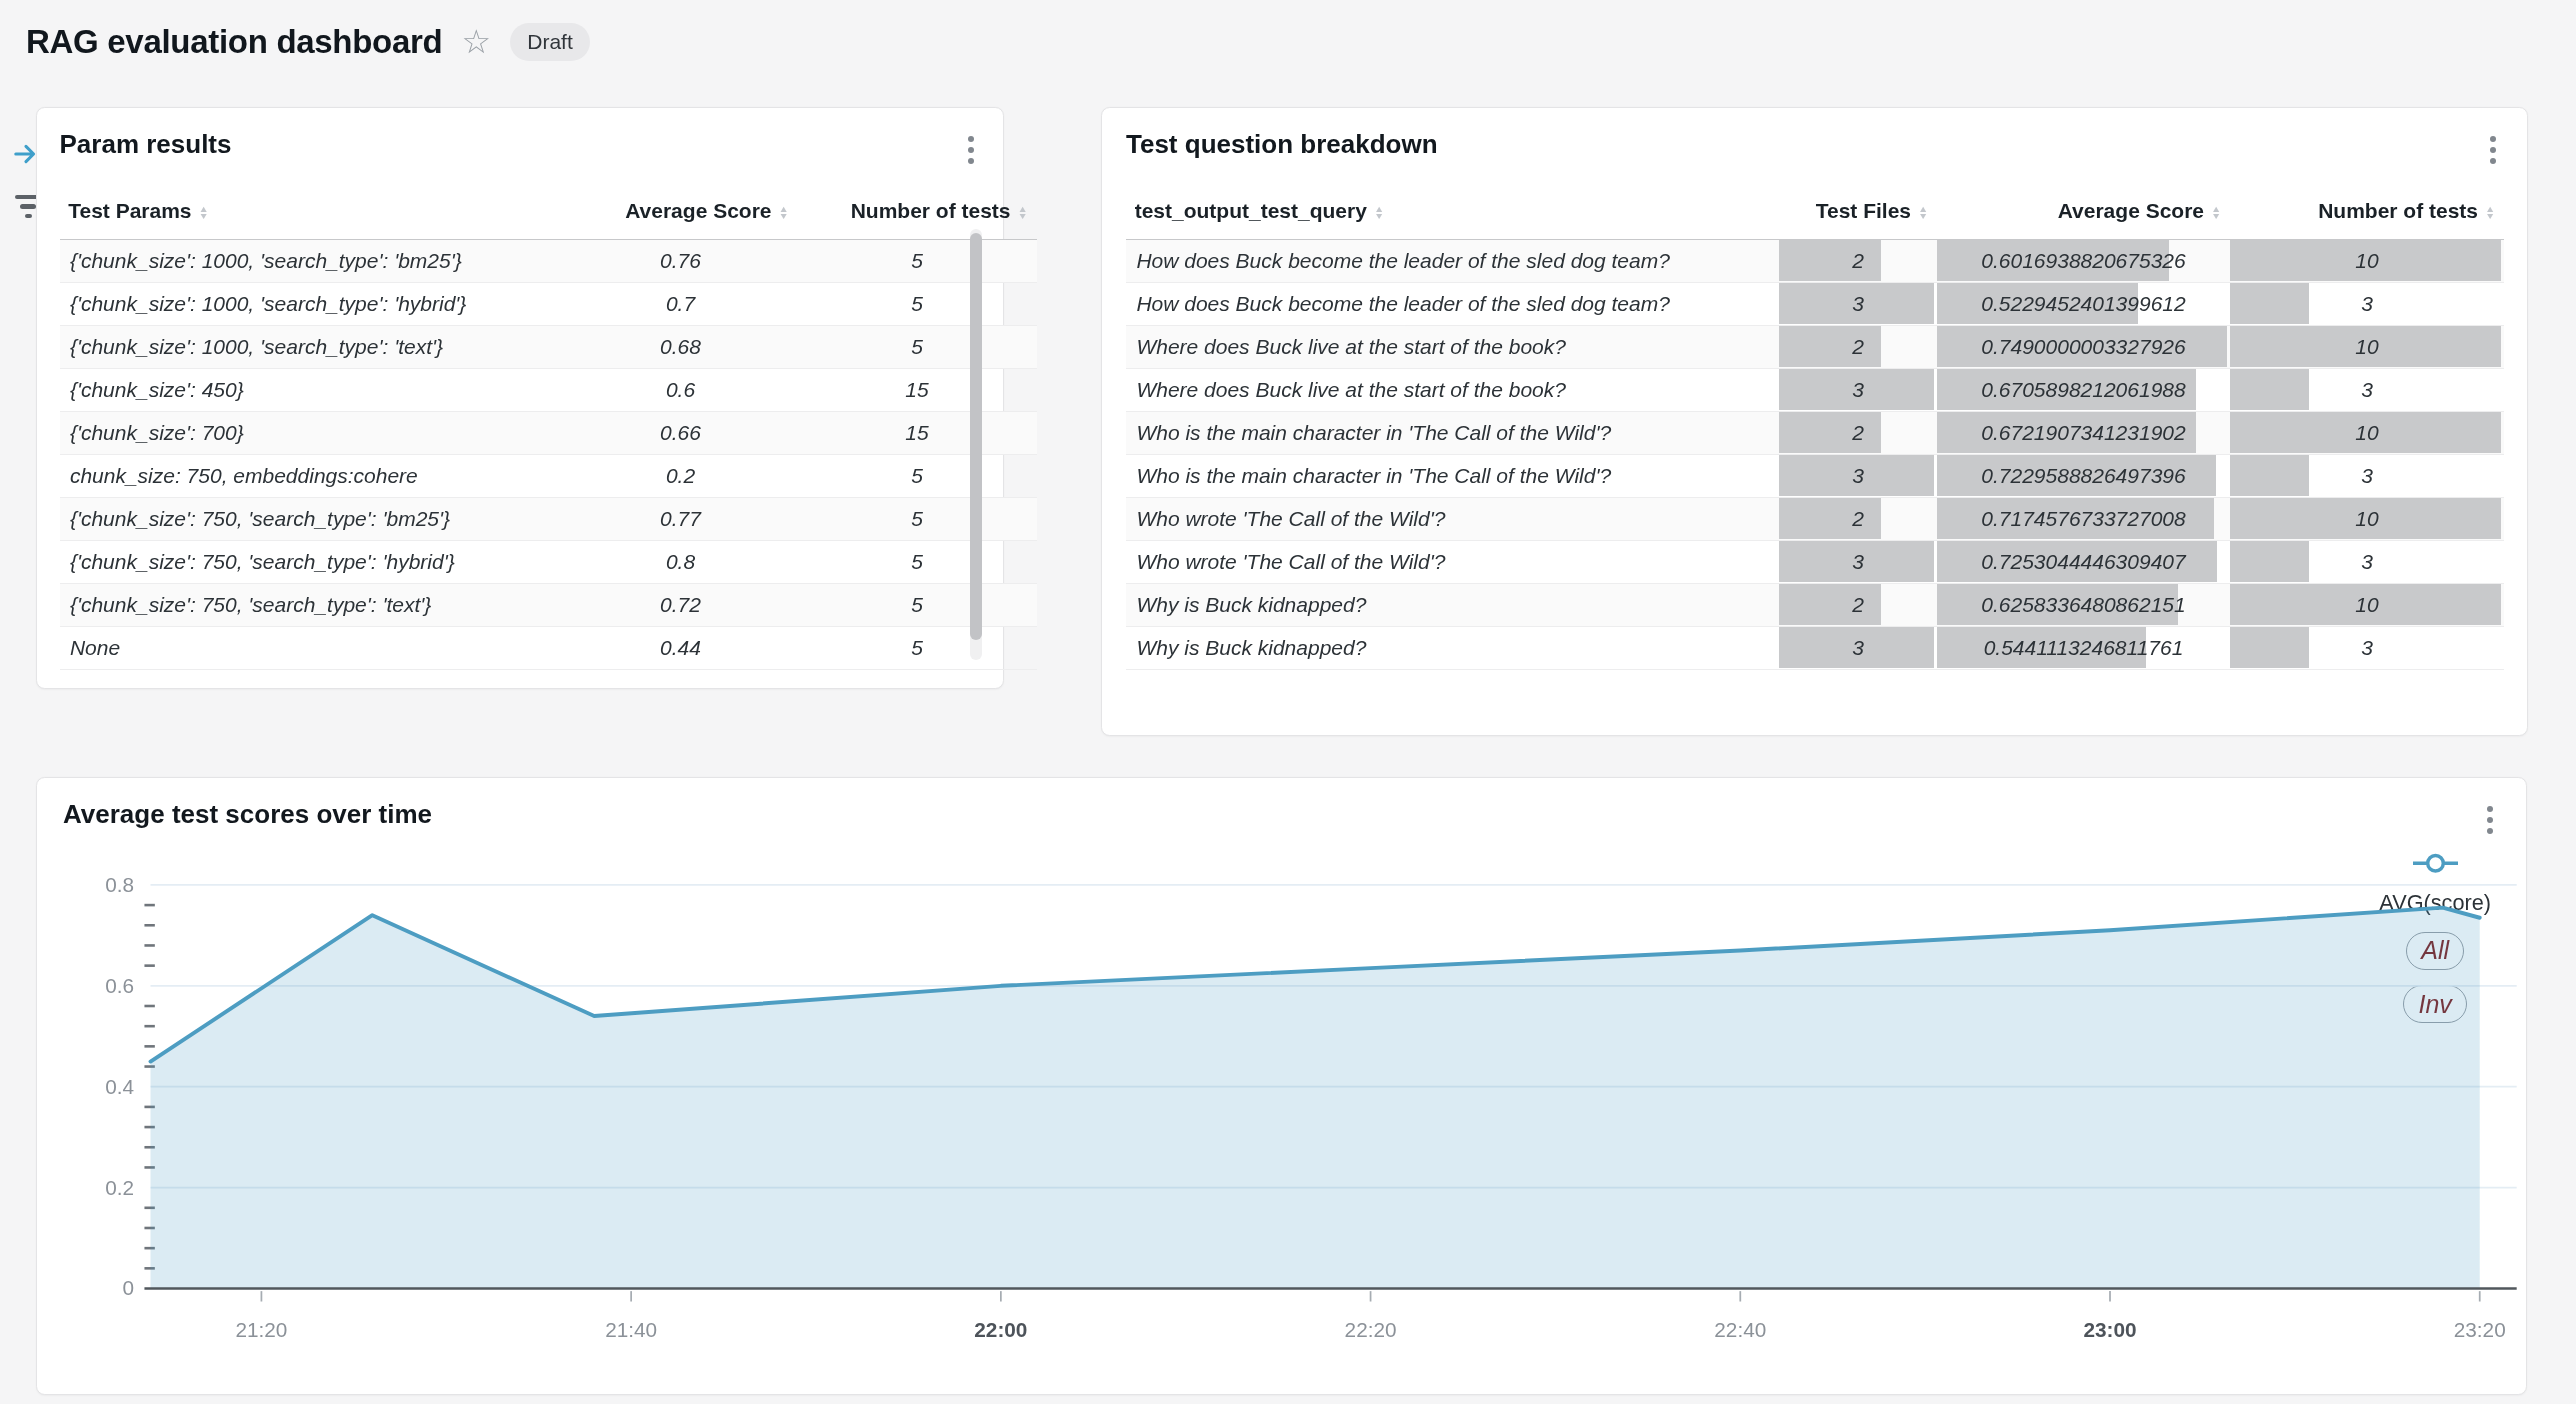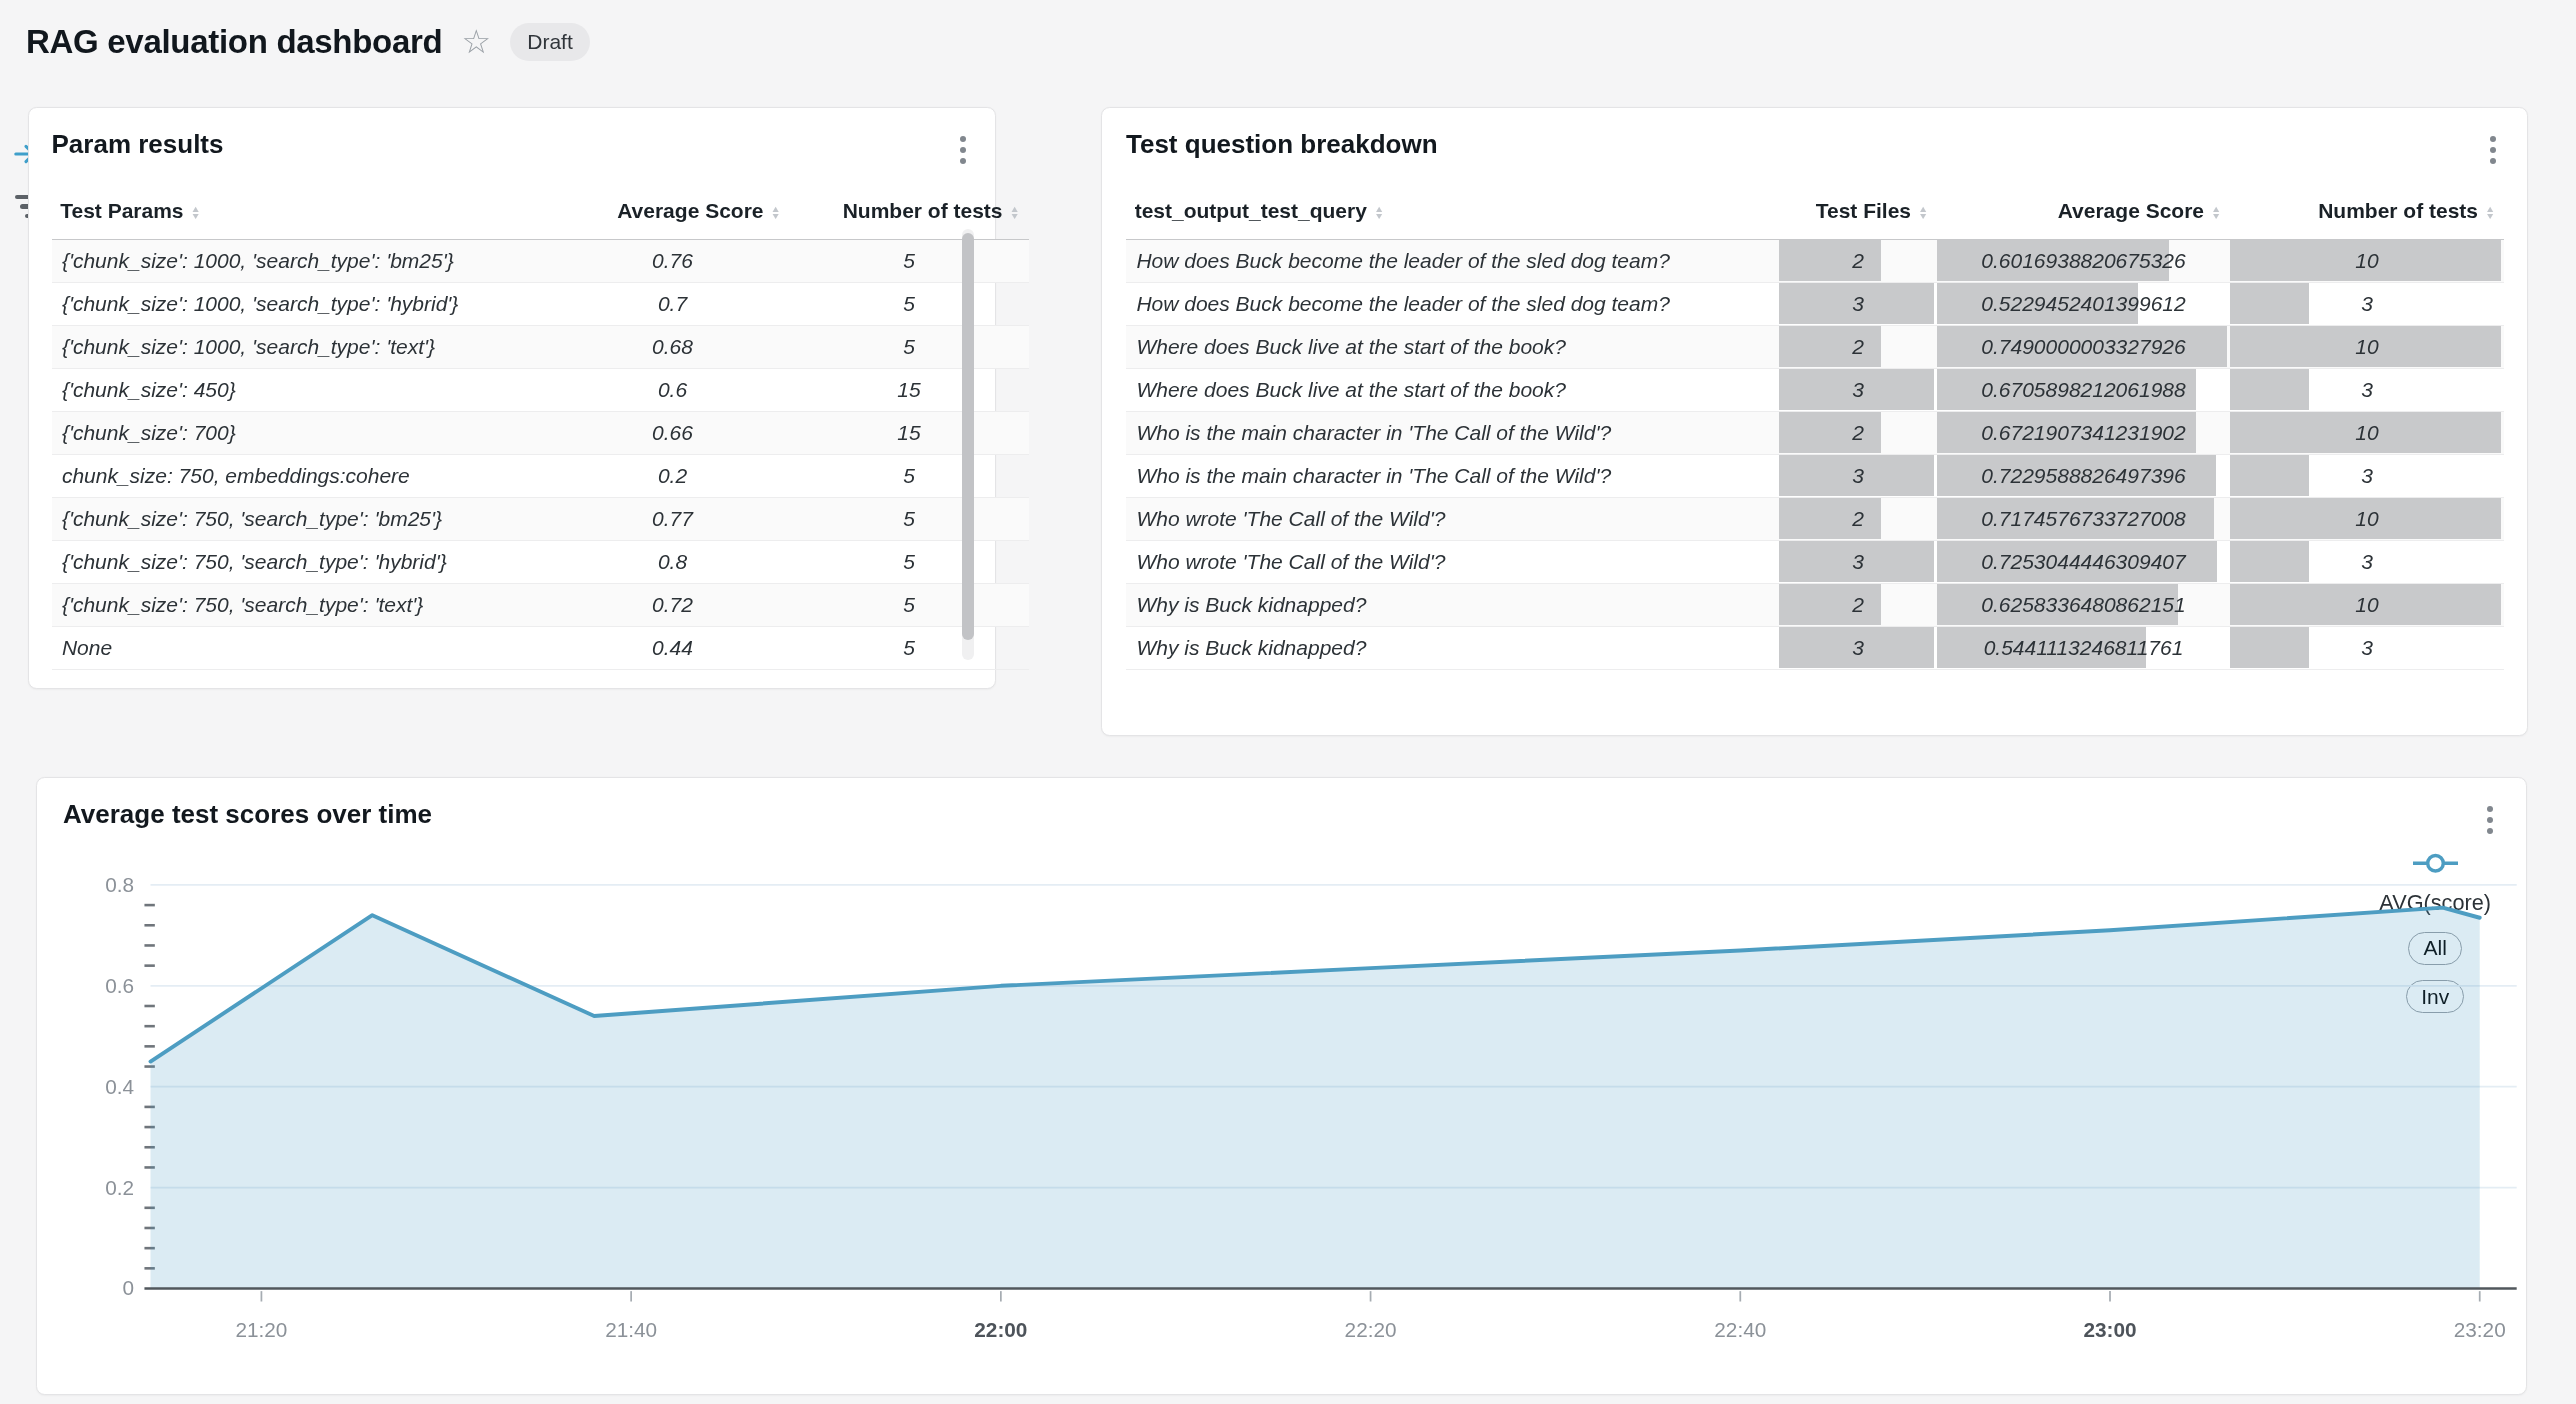--- a/index.html
+++ b/index.html
@@ -43,21 +43,21 @@
   .filter-icon { display: flex; flex-direction: column; align-items: center; gap: 5.2px; }
   .filter-icon i { display: block; height: 4.3px; border-radius: 2.6px; background: #5c6167; }
   .filter-icon i:nth-child(1) { width: 26px; }
   .filter-icon i:nth-child(2) { width: 15.6px; }
   .filter-icon i:nth-child(3) { width: 7px; }
   
   .panel {
     position: absolute; background: #ffffff; border: 0.9px solid #e4e4e6;
     border-radius: 8.7px; box-shadow: 0 0.9px 1.7px rgba(0,0,0,0.04);
   }
-  .panel-params    { left: 28px;   top: 107px; width: 968px; height: 582px; padding: 21px 22.5px; }
+  .panel-params    { left: 36px;   top: 107px; width: 968px; height: 582px; padding: 21px 22.5px; }
   .panel-questions { left: 1101px; top: 107px; width: 1427px; height: 629px; padding: 21px 24px; }
   .panel-chart     { left: 36px;   top: 777px; width: 2491px; height: 618px; padding: 21px 26px; }
   .panel-head { display: flex; align-items: flex-start; justify-content: space-between; }
   .panel-title { font-size: 26px; font-weight: 700; color: #12181e; }
   .kebab { display: flex; flex-direction: column; gap: 5.2px; padding: 7px; cursor: pointer; }
   .kebab i { width: 6px; height: 6px; border-radius: 50%; background: #81878e; }
   
   table { border-collapse: collapse; table-layout: fixed; margin-top: 17.3px; }
   .panel-params table { width: 977px; }
   .panel-questions table { width: 1378px; }
@@ -90,22 +90,22 @@
     position: absolute; top: 3.5px; left: 0; width: 12px; height: 407px;
     background: #c2c3c6; border-radius: 6px; cursor: pointer;
   }
   
   .legend {
     position: absolute; top: 74px; right: 35px;
     display: flex; align-items: center; gap: 15.6px; flex-direction: column;
   }
   .legend-label { font-size: 21.7px; color: #2c3237; }
   .pill {
-    font-family: inherit; font-size: 21px; color: #000000; background: #fff;
-    border: 1.7px solid #989ea5; border-radius: 865px; padding: 3.5px 14px; cursor: pointer;
+    font-family: inherit; font-size: 25px; color: #7f1d1d; background: #fff;
+    border: 1.7px solid #989ea5; border-radius: 865px; padding: 3.5px 14px; cursor: pointer; font-style: italic;
   }
   #chart-svg { position: absolute; left: 0; top: 87px; width: 2491px; height: 511px; }
   #chart-svg text { font-family: "Liberation Sans", sans-serif; }
 </style>
 </head>
 <body>
 
 <header class="top-header">
   <h1 class="page-title">RAG evaluation dashboard</h1>
   <span class="star">☆</span>

